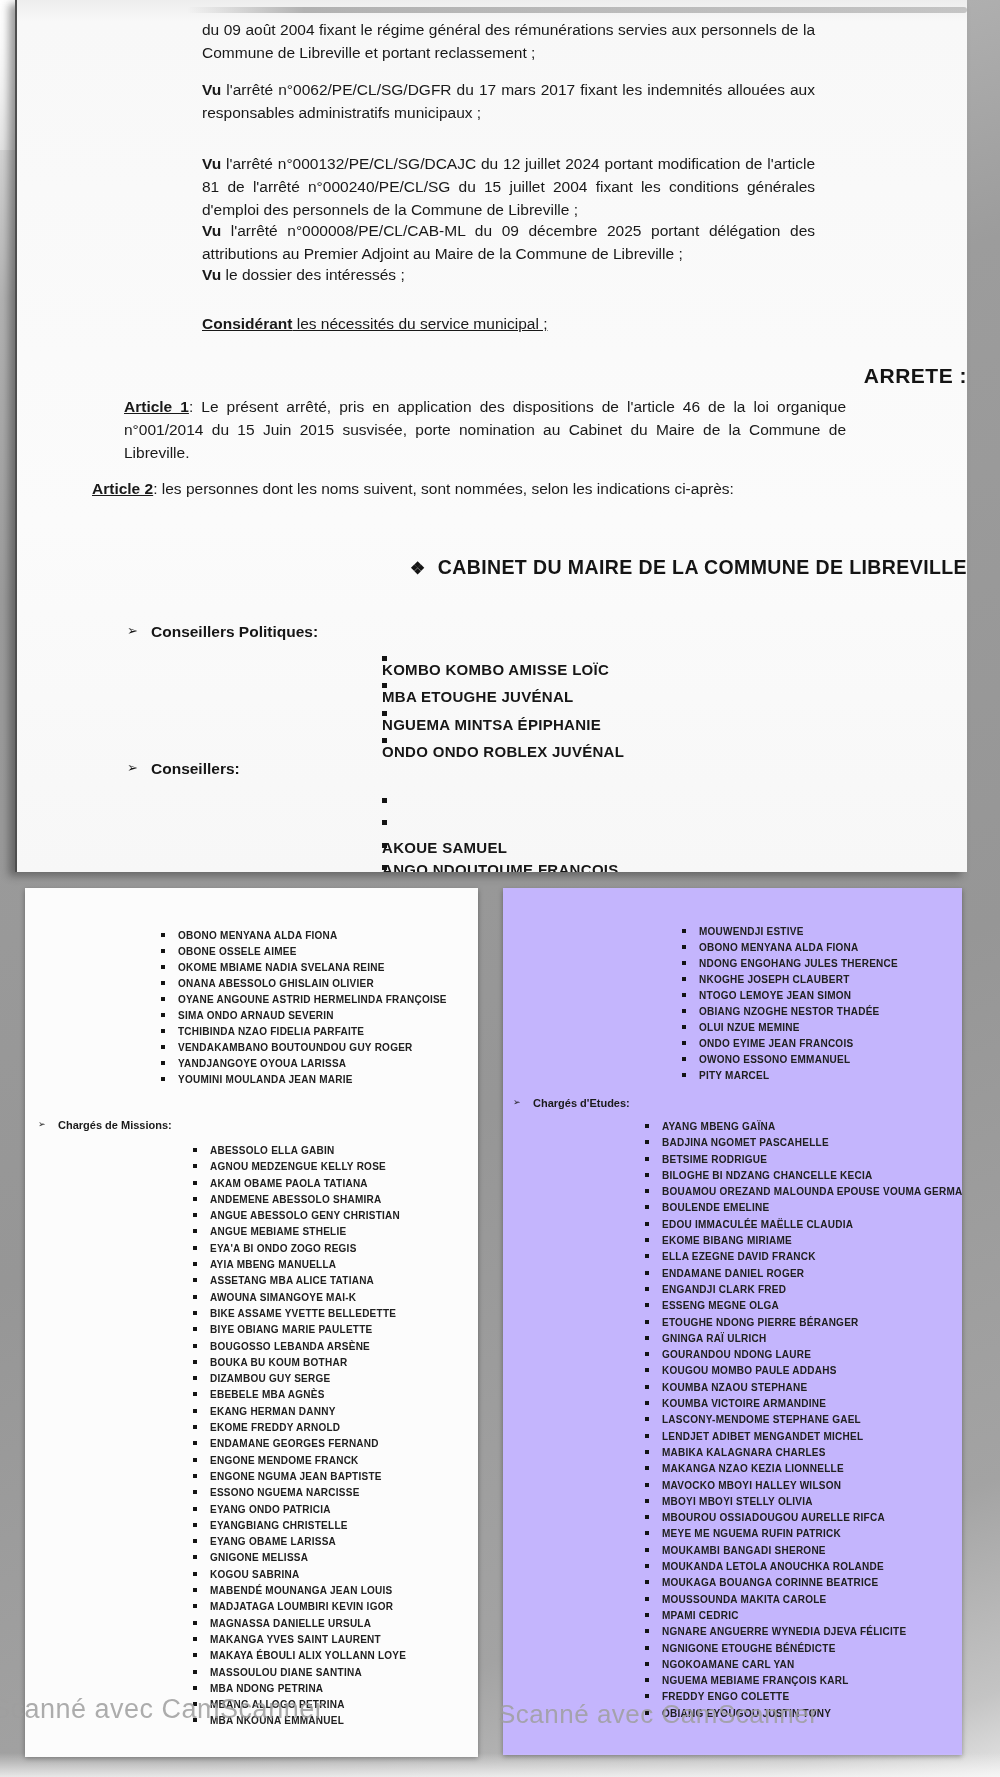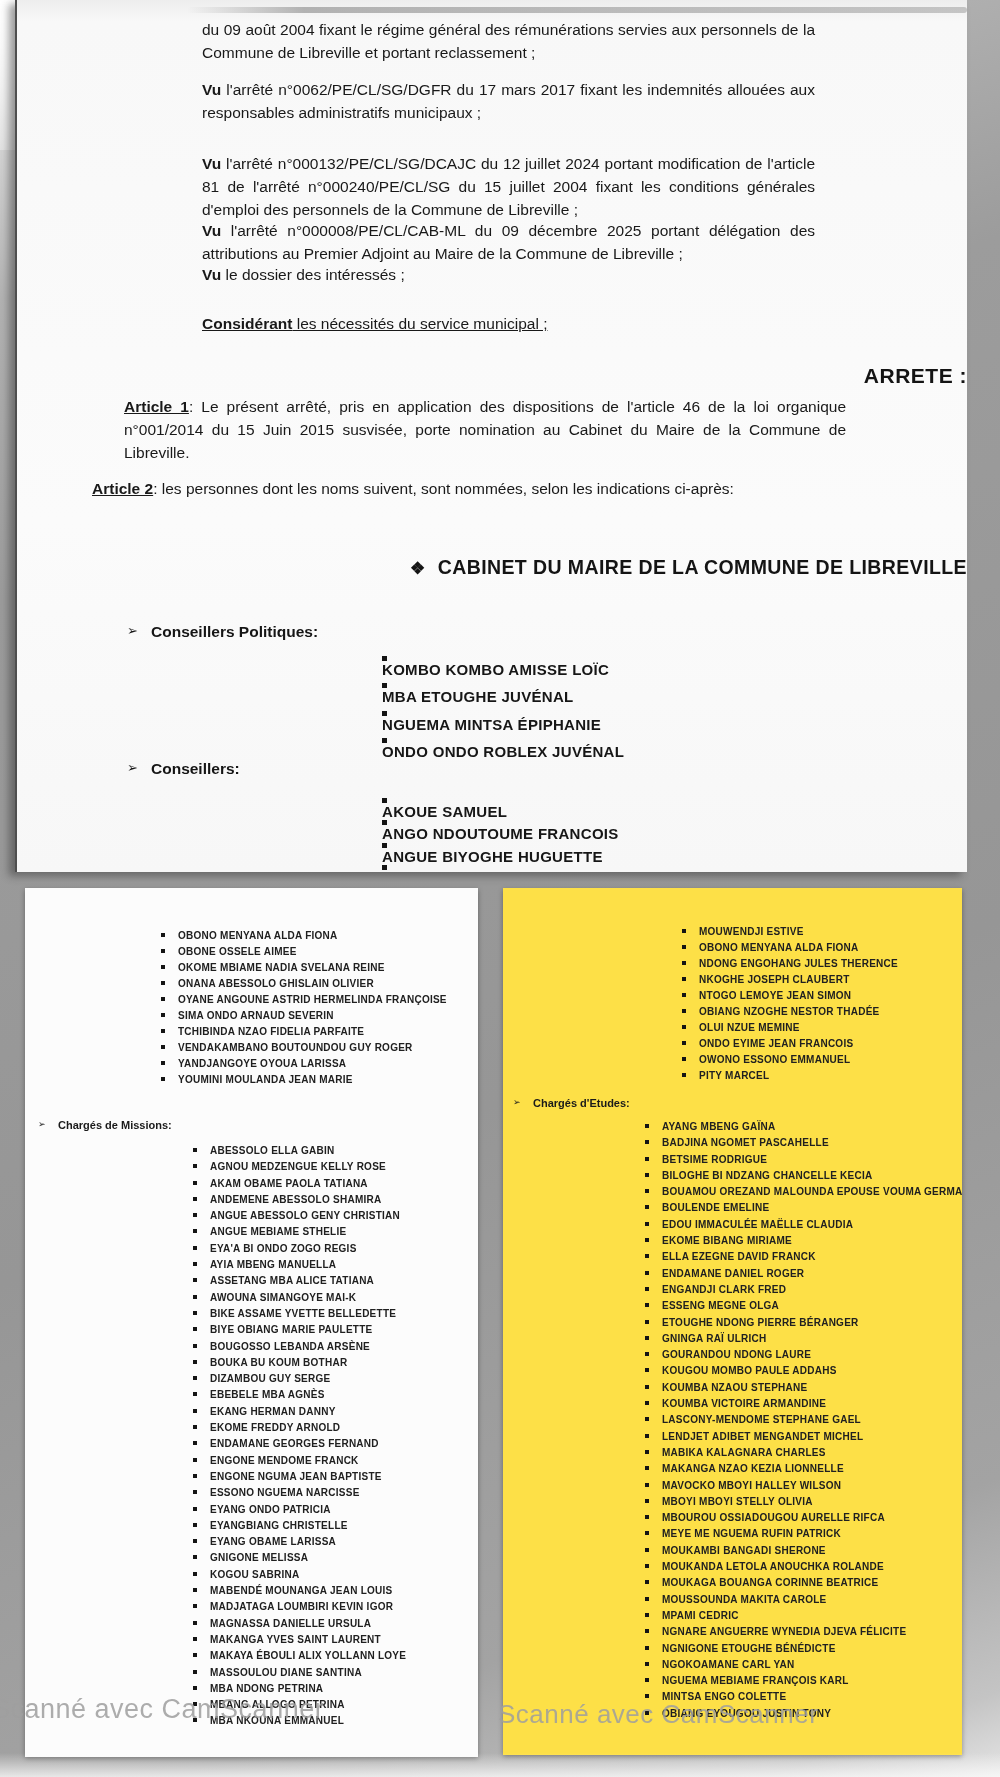--- a/index.html
+++ b/index.html
@@ -11,21 +11,21 @@
   .page{position:absolute;overflow:hidden;color:#1c1c1c;}
   #page1{
     left:15px;top:0;width:950px;height:872px;
     background:linear-gradient(180deg,#ededed 0px,#f8f8f8 22px,#fbfbfb 60%,#f7f7f7 100%);
     border-left:2px solid #4f4f4f;
     box-shadow:-6px 4px 8px rgba(40,40,40,.45), 0 -2px 0 #6e6e6e;
   }
   #page1::before{content:"";position:absolute;top:7px;left:170px;right:0;height:6px;
     background:linear-gradient(90deg,rgba(120,120,120,0),rgba(125,125,125,.55) 15%,rgba(140,140,140,.45));border-radius:3px;}
   #page2{left:25px;top:888px;width:453px;height:869px;background:#fcfcfc;box-shadow:0 2px 5px rgba(0,0,0,.35);}
-  #page3{left:503px;top:888px;width:459px;height:867px;background:#fde047;box-shadow:0 2px 5px rgba(0,0,0,.35);}
+  #page3{left:503px;top:888px;width:459px;height:867px;background:#c4b5fd;box-shadow:0 2px 5px rgba(0,0,0,.35);}
 
   .p1-par{position:absolute;left:185px;width:613px;font-size:15.5px;line-height:23px;text-align:justify;color:#191919;}
   .p1-par .lead{font-weight:bold;}
   .p1-article{position:absolute;left:75px;width:722px;font-size:15.5px;line-height:23px;text-align:justify;color:#191919;}
   .p1-article .lead{font-weight:bold;text-decoration:underline;}
   .p1-center{position:absolute;left:0;width:100%;text-align:right;font-weight:bold;color:#141414;margin-top:8px;}
   #arrete{top:356px;font-size:21px;letter-spacing:.5px;}
   #cabinet{top:548px;font-size:19.5px;letter-spacing:.4px;}
   #cabinet .diamond{margin-right:12px;font-size:17px;}
 
@@ -35,21 +35,21 @@
   .sub-header .arrow{position:absolute;left:-20px;top:0;font-size:9px;font-weight:normal;}
 
   .bullet-list{position:absolute;}
   .bullet-item{display:flex;align-items:flex-start;}
   .sq{flex:none;background:#141414;}
   .txt{white-space:nowrap;}
 
   
   #page1 .bullet-item{height:16px;flex-direction:column;}
   #list-pol .bullet-item{margin-bottom:11.4px;}
-  #list-con .bullet-item{margin-bottom:6.4px;}
+  #list-con .bullet-item{margin-bottom:6.4px;gap:36px;}
   #page1 .sq{width:5px;height:5px;margin:6px 18px 0 0;}
   #page1 .txt{font-size:15px;font-weight:600;letter-spacing:.3px;color:#161616;}
 
   
   #page2 .bullet-item,#page3 .bullet-item{line-height:11px;margin-bottom:5.3px;}
   #page2 .top-list .bullet-item,#page3 .top-list .bullet-item{margin-bottom:5px;}
   #page2 .sq,#page3 .sq{width:4px;height:4px;margin:3px 13px 0 0;}
   #page2 .txt,#page3 .txt{font-size:10px;font-weight:bold;letter-spacing:.25px;color:#202020;}
 
   .watermark{position:absolute;font-size:27px;color:#9f9f9f;opacity:.85;letter-spacing:.5px;z-index:6;}
@@ -523,21 +523,21 @@
       <div class="bullet-item">
         <span class="sq"></span>
         <span class="txt">NGOKOAMANE CARL YAN</span>
       </div>
       <div class="bullet-item">
         <span class="sq"></span>
         <span class="txt">NGUEMA MEBIAME FRANÇOIS KARL</span>
       </div>
       <div class="bullet-item">
         <span class="sq"></span>
-        <span class="txt">MINTSA ENGO COLETTE</span>
+        <span class="txt">FREDDY ENGO COLETTE</span>
       </div>
       <div class="bullet-item">
         <span class="sq"></span>
         <span class="txt">OBIANG EYOUGOU JUSTIN TONY</span>
       </div>
     </div>
 </div>
 
 <div class="watermark" id="wm-left">Scanné avec CamScanner</div>
 <div class="watermark" id="wm-right">Scanné avec CamScanner</div>

